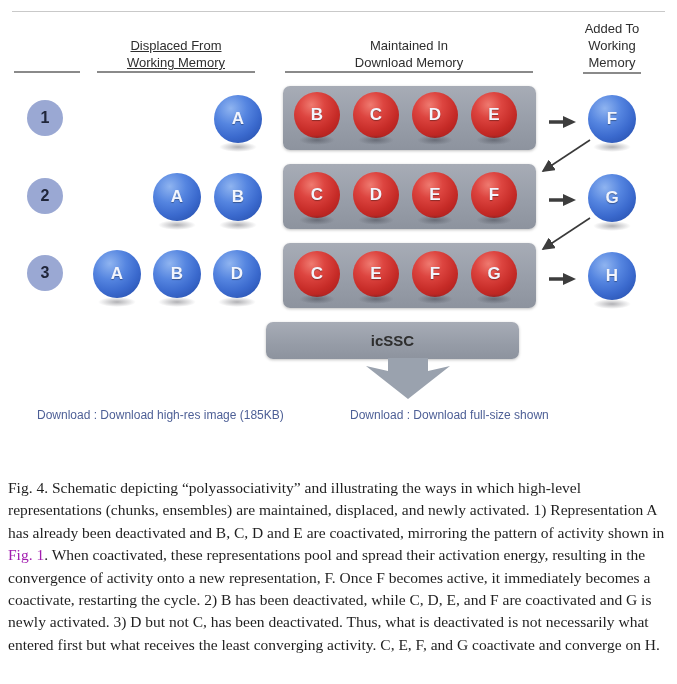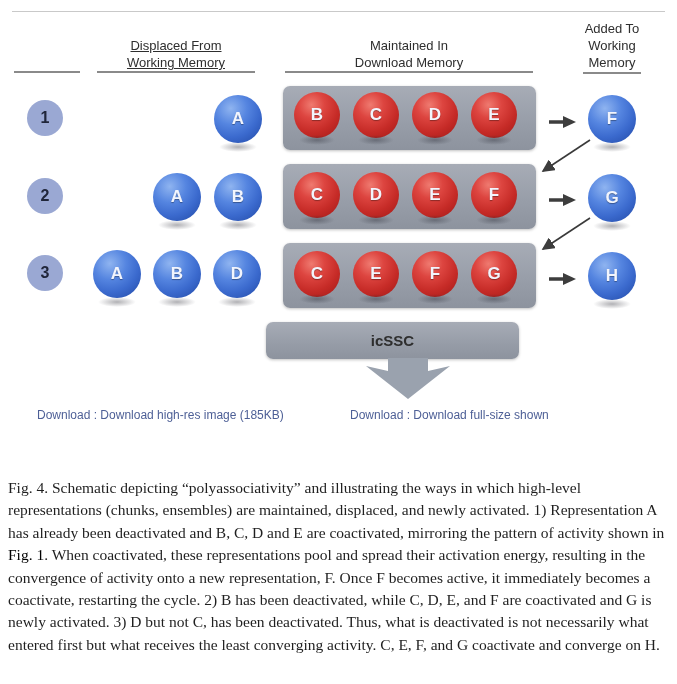--- a/index.html
+++ b/index.html
@@ -71,21 +71,21 @@
     position:absolute; top:408px; font-size:12px; color:#4d5f96;
     text-decoration:none; cursor:pointer;
   }
 
   
   .caption {
     position:absolute; left:8px; top:477px; width:660px;
     font-family:"Liberation Serif", serif; font-size:15.5px; line-height:22.4px;
     color:#1f1f1f;
   }
-  .caption a { color:#000000; text-decoration:none; cursor:pointer; }
+  .caption a { color:#a21caf; text-decoration:none; cursor:pointer; }
 </style>
 </head>
 <body>
 
 <div class="page">
 
   <div class="diagram">
 
     <div class="top-rule"></div>
 

